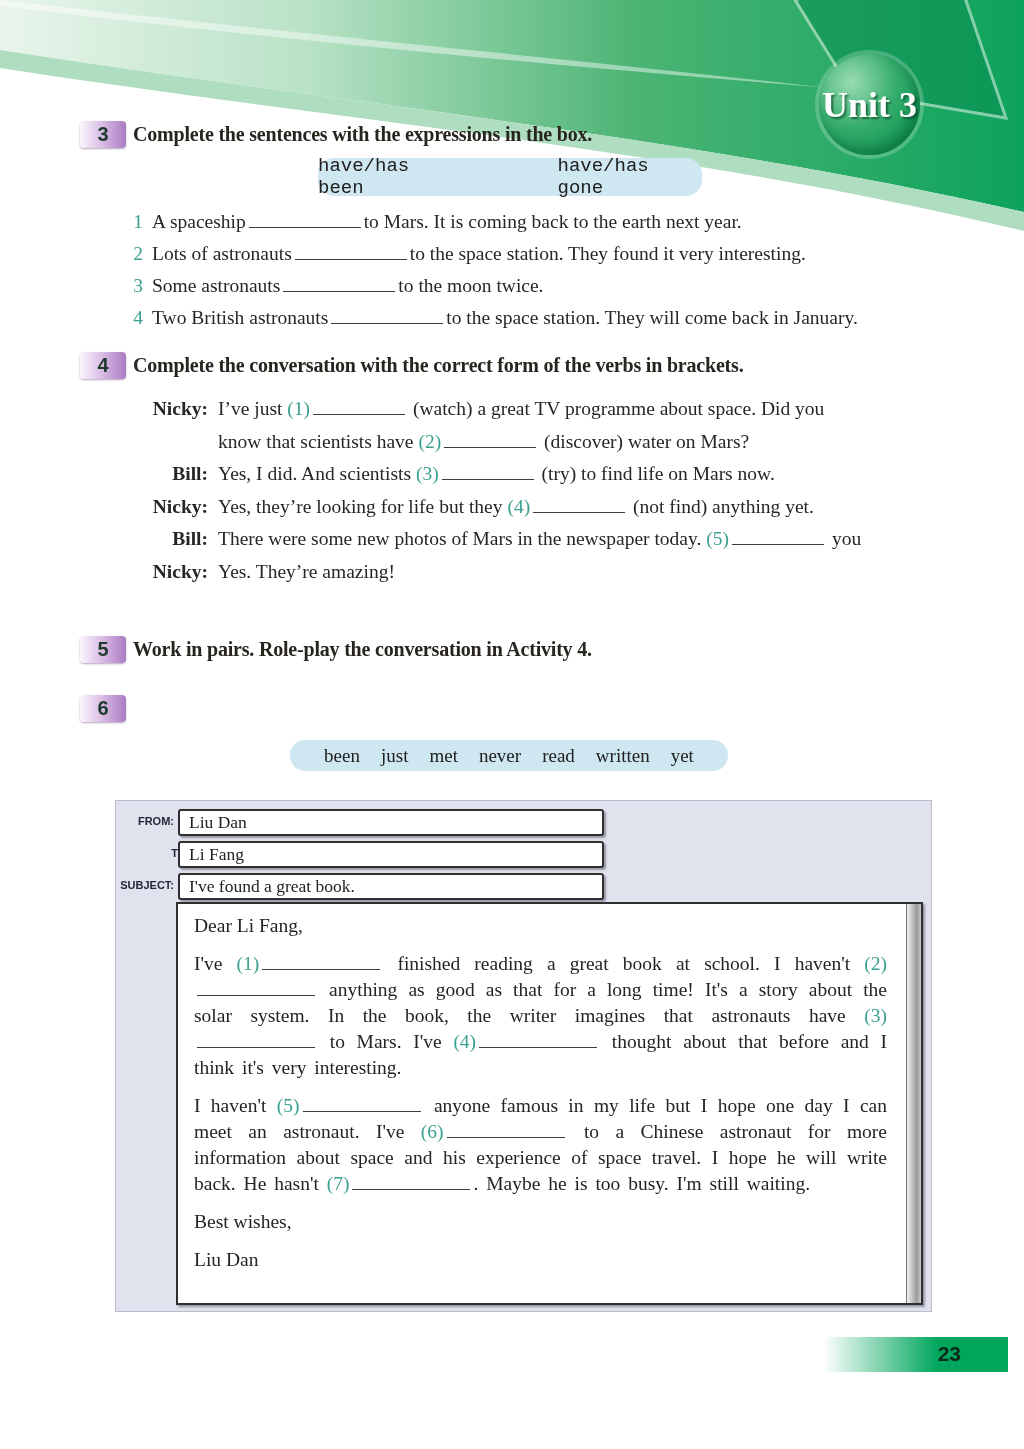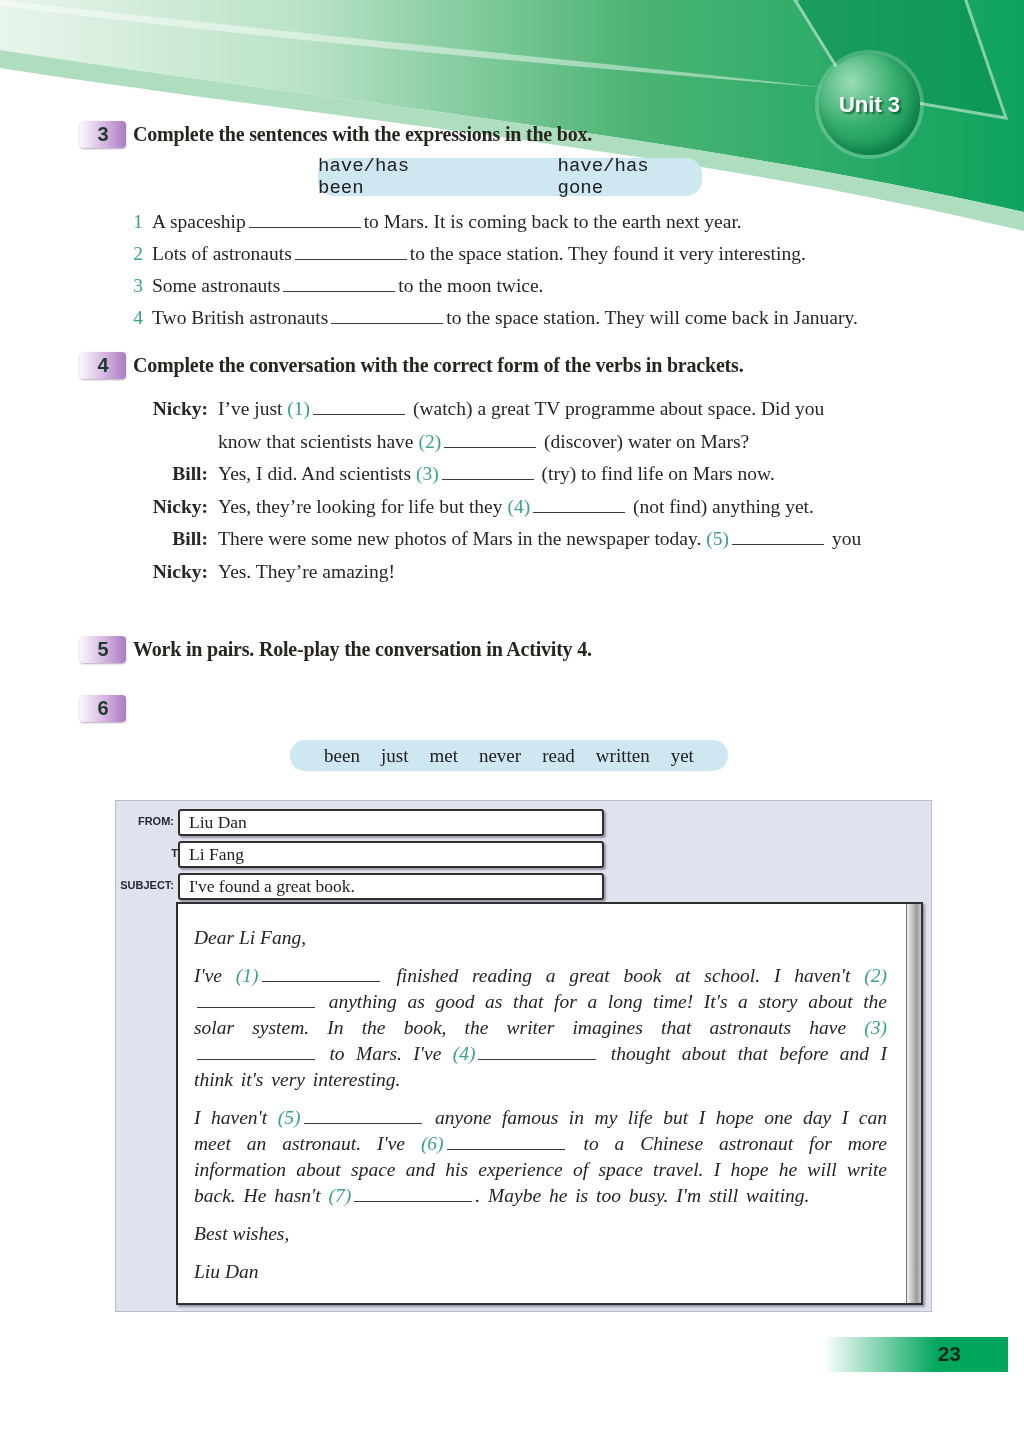--- a/index.html
+++ b/index.html
@@ -3,21 +3,21 @@
 <meta charset="utf-8">
 <style>
   html,body{margin:0;padding:0;background:#ffffff;}
   .page{position:relative;width:1024px;height:1449px;background:#ffffff;overflow:hidden;
         font-family:"Liberation Serif",serif;color:#262626;}
   .header-svg{position:absolute;top:0;left:0;z-index:1;}
   .unit-ball{position:absolute;left:819px;top:54px;width:101px;height:101px;border-radius:50%;z-index:3;
     background:radial-gradient(circle at 32% 28%, #9adcb4 0%, #35ad6c 45%, #008c4b 100%);
     box-shadow: inset -5px -7px 12px rgba(0,70,35,.35), 0 0 0 4px rgba(255,255,255,.22);
     display:flex;align-items:center;justify-content:center;}
-  .unit-ball span{font-family:Liberation Sans, sans-serif;font-weight:bold;font-size:22px;color:#ffffff;
+  .unit-ball span{font-family:Liberation Serif, serif;font-weight:bold;font-size:36px;color:#ffffff;
     text-shadow:2px 2px 2px rgba(0,60,30,.65);}
   .activity{position:absolute;left:80px;display:flex;gap:7px;align-items:flex-start;z-index:2;}
   #act3{top:121px}#act4{top:352px}#act5{top:636px}#act6{top:695px}
   .badge{width:46px;height:27px;border-radius:4px;flex:none;
     background:linear-gradient(to right,#faf7fc 0%,#d4b3e0 55%,#aa7cc3 100%);
     box-shadow:0 1px 2px rgba(90,60,110,.45);
     display:flex;align-items:center;justify-content:center;
     font-family:"Liberation Sans",sans-serif;font-weight:bold;font-size:20px;color:#1d3b2d;}
   .act-title{font-family:Liberation Serif, serif;font-weight:bold;font-size:20px;color:#28251f;
     padding-top:2px;letter-spacing:-0.2px;}
@@ -39,21 +39,21 @@
     font-weight:bold;font-size:11px;color:#26263a;}
   .efield{position:absolute;left:62px;width:404px;height:23px;background:#ffffff;border:2px solid #2f2f2f;
     border-radius:3px;box-shadow:2px 2px 2px rgba(60,60,80,.45);font-size:17.5px;line-height:23px;
     padding:0 9px;color:#222;white-space:nowrap;overflow:hidden;}
   .ebody{position:absolute;left:60px;top:101px;width:747px;height:403px;background:#ffffff;
     border:2px solid #2f2f2f;box-shadow:2px 2px 2px rgba(60,60,80,.45);box-sizing:border-box;overflow:hidden;}
   .escroll{position:absolute;top:0;right:0;bottom:0;width:14px;border-left:1px solid #777;
     background:linear-gradient(to right,#f2f2f2 0%,#9a9a9a 70%,#c9c9c9 100%);}
   .ebody-inner{position:absolute;left:0;top:0;right:0;bottom:0;padding:9px 34px 0 16px;
     font-size:19.5px;line-height:26px;color:#242424;}
-  .ebody-inner p{margin:12px 0 12px 0;font-style:italic;}
+  .ebody-inner p{margin:0 0 12px 0;}
   .ebody-inner p.just{text-align:justify;word-spacing:3px;}
   .pagebar{position:absolute;top:1337px;right:16px;width:185px;height:35px;z-index:2;
     background:linear-gradient(to right, rgba(0,166,92,0) 0%, #00a65c 62%);}
   .pagenum{position:absolute;right:47px;top:5px;font-family:"Liberation Sans",sans-serif;
     font-weight:bold;font-size:21px;color:#0c2a1c;}
 </style>
 </head>
 <body>
 
 <div class="page">

